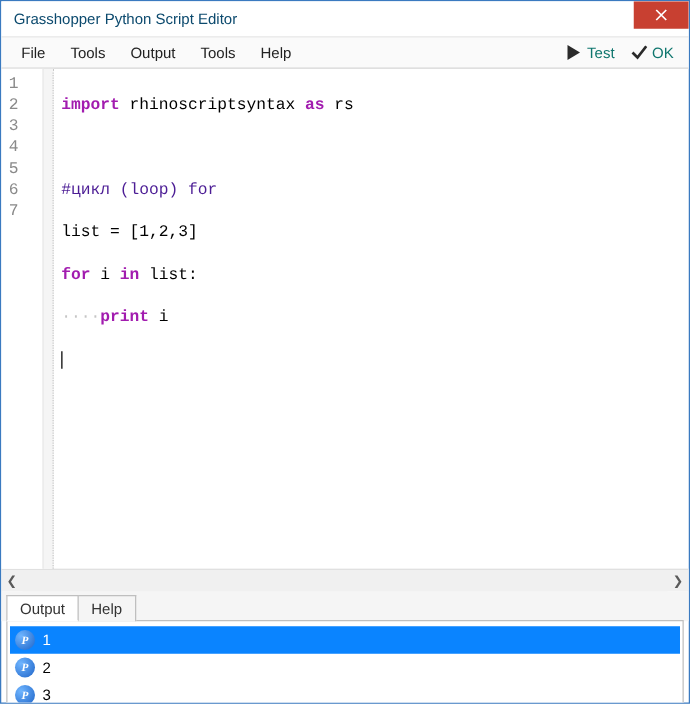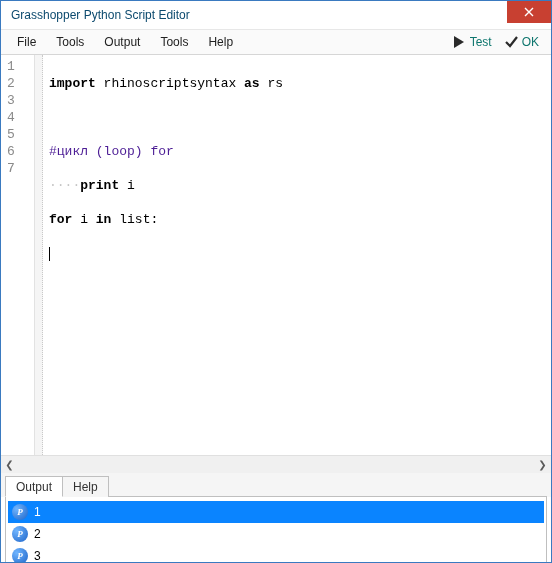--- a/index.html
+++ b/index.html
@@ -85,21 +85,21 @@
   .code {
     flex: 1;
     padding: 3px 6px;
     font-family: Consolas, "Courier New", monospace;
     font-size: 13px;
     line-height: 17px;
     color: #000;
     position: relative;
     white-space: pre;
   }
-  .kw { color: #000000; font-weight: bold; }
+  .kw { color: #a21caf; font-weight: bold; }
   .cmt { color: #4c1d95; }
   .ws { color: #c5c5c5; }
   .caret {
     display: inline-block;
     width: 1px;
     height: 14px;
     background: #000;
     vertical-align: text-bottom;
   }
   .hscroll {
@@ -211,22 +211,23 @@
     <div>4</div>
     <div>5</div>
     <div>6</div>
     <div>7</div>
   </div>
   <div class="margin-strip"></div>
   <div class="code">
 <div><span class="kw">import</span><span> rhinoscriptsyntax </span><span class="kw">as</span><span> rs</span></div>
 <div>&nbsp;</div>
 <div><span class="cmt">#цикл (loop) for</span></div>
+<div><span>list = [1,2,3]</span></div>
+<div><span class="kw">for</span><span> i </span><span class="kw">in</span><span> list:</span></div>
 <div><span class="ws">····</span><span class="kw">print</span><span> i</span></div>
-<div><span class="kw">for</span><span> i </span><span class="kw">in</span><span> list:</span></div>
 <div><span class="caret"></span></div>
   </div>
 </div>
 
 <div class="hscroll">
   <div class="arrow">❮</div>
   <div class="track"></div>
   <div class="arrow">❯</div>
 </div>
 

